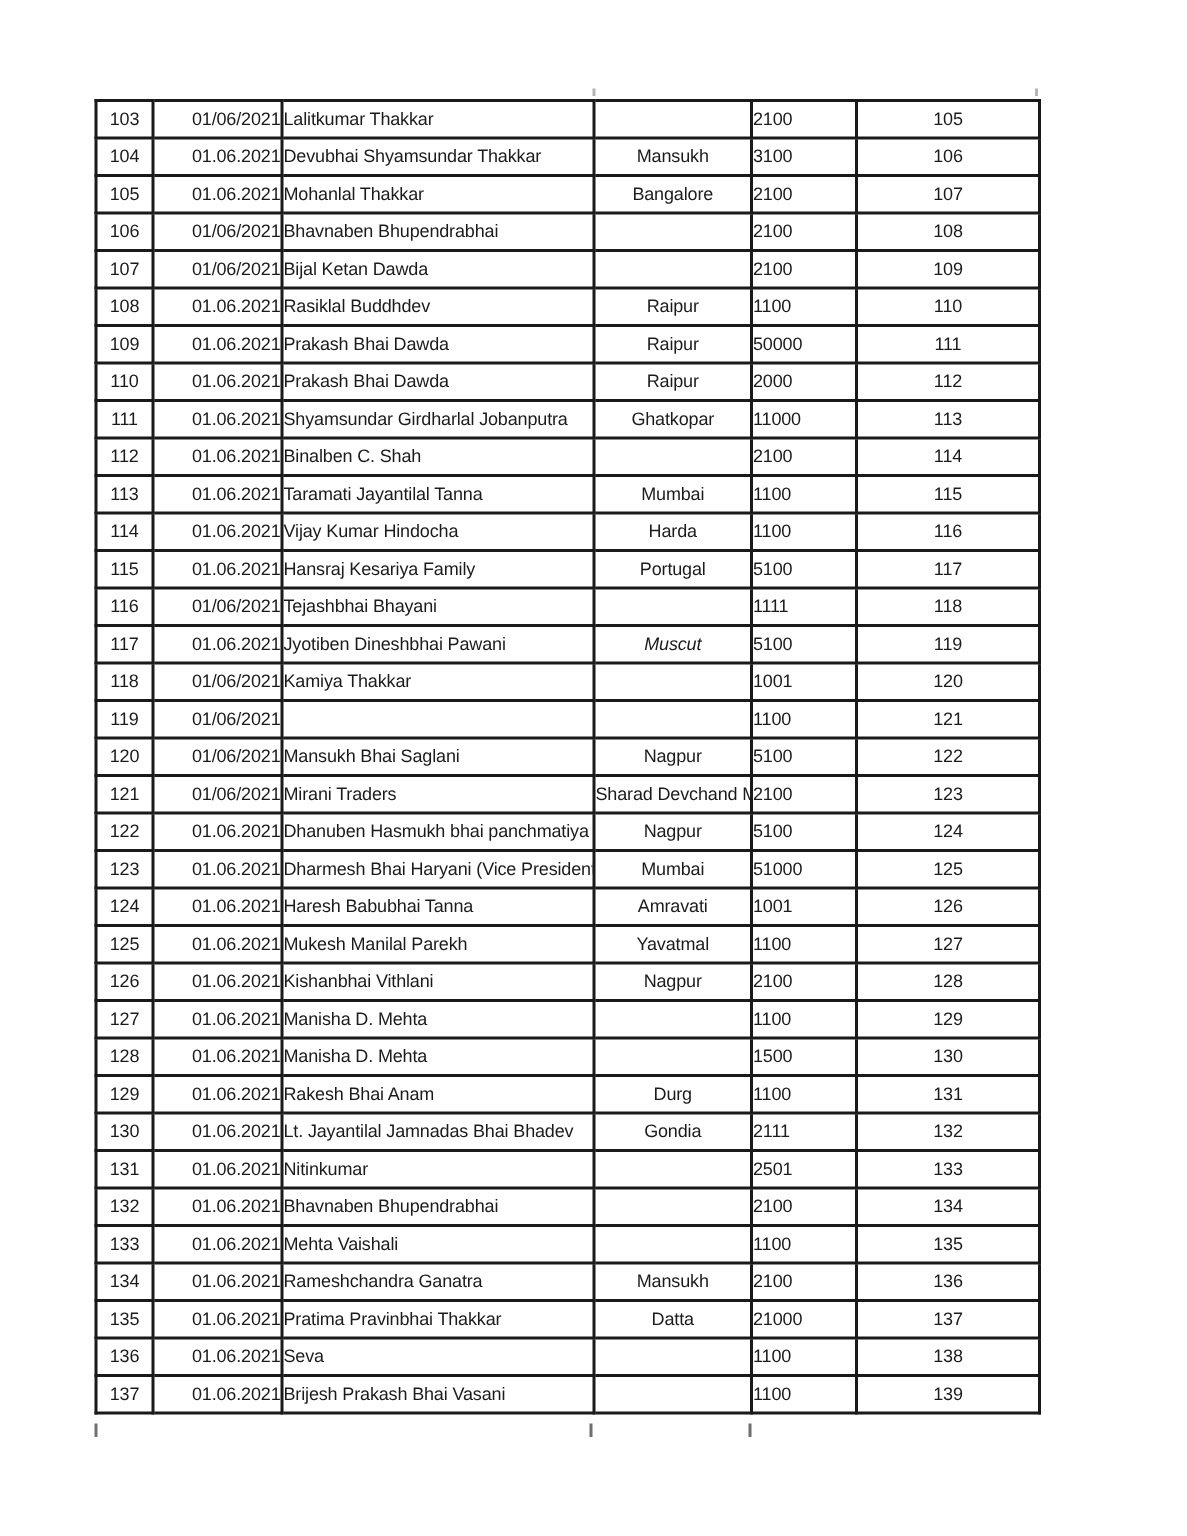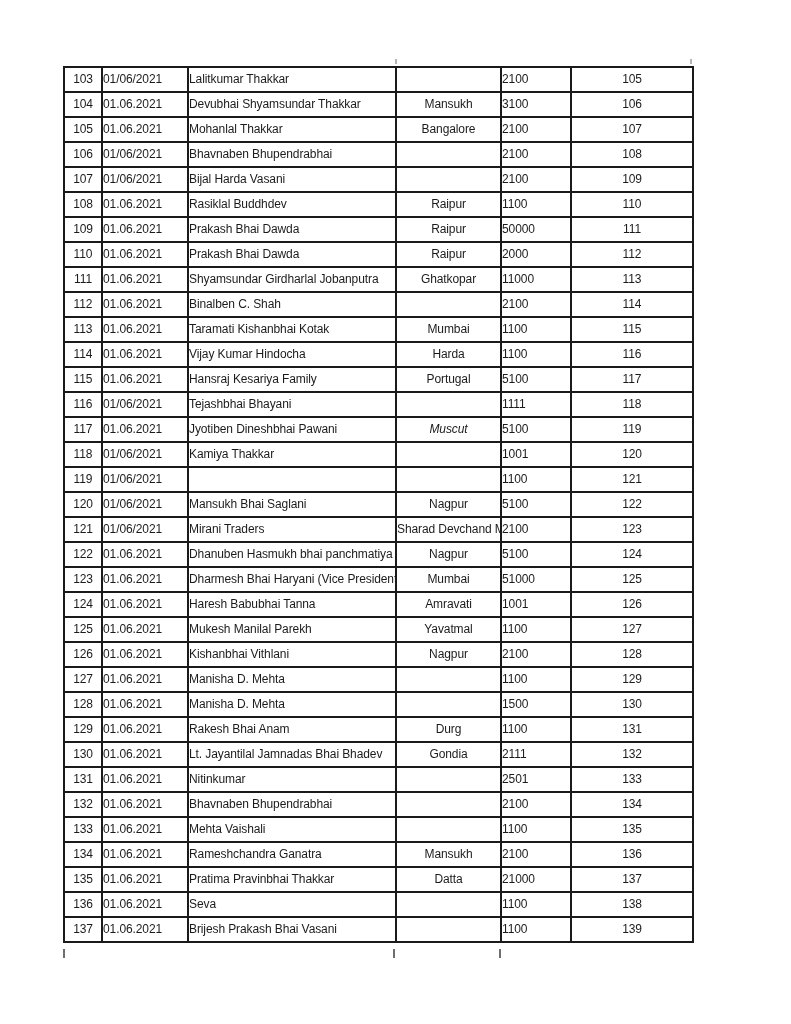--- a/index.html
+++ b/index.html
@@ -32,21 +32,21 @@
     padding: 0;
     font-size: 12px;
     line-height: 23px;
     color: #1b1b1b;
     letter-spacing: -0.1px;
     vertical-align: middle;
     overflow: hidden;
     white-space: nowrap;
   }
   td.c-sr   { text-align: center; }
-  td.c-date { text-align: left; }
+  td.c-date { text-align: right; }
   td.c-name { text-align: left; padding-left: 4px; font-size: 11.5px; letter-spacing: -0.3px; }
   td.c-city { text-align: center; }
   td.c-amt  { text-align: left; }
   td.c-num  { text-align: center; }
   td.city-large {
     font-size: 16.5px;
     letter-spacing: 0.2px;
     font-style: italic;
   }
   td.city-wrap {
@@ -115,21 +115,21 @@
             <td class="c-sr">106</td>
             <td class="c-date">01/06/2021</td>
             <td class="c-name">Bhavnaben Bhupendrabhai</td>
             <td class="c-city"></td>
             <td class="c-amt">2100</td>
             <td class="c-num">108</td>
           </tr>
           <tr>
             <td class="c-sr">107</td>
             <td class="c-date">01/06/2021</td>
-            <td class="c-name">Bijal Harda Vasani</td>
+            <td class="c-name">Bijal Ketan Dawda</td>
             <td class="c-city"></td>
             <td class="c-amt">2100</td>
             <td class="c-num">109</td>
           </tr>
           <tr>
             <td class="c-sr">108</td>
             <td class="c-date">01.06.2021</td>
             <td class="c-name">Rasiklal Buddhdev</td>
             <td class="c-city">Raipur</td>
             <td class="c-amt">1100</td>
@@ -163,21 +163,21 @@
             <td class="c-sr">112</td>
             <td class="c-date">01.06.2021</td>
             <td class="c-name">Binalben C. Shah</td>
             <td class="c-city"></td>
             <td class="c-amt">2100</td>
             <td class="c-num">114</td>
           </tr>
           <tr>
             <td class="c-sr">113</td>
             <td class="c-date">01.06.2021</td>
-            <td class="c-name">Taramati Kishanbhai Kotak</td>
+            <td class="c-name">Taramati Jayantilal Tanna</td>
             <td class="c-city">Mumbai</td>
             <td class="c-amt">1100</td>
             <td class="c-num">115</td>
           </tr>
           <tr>
             <td class="c-sr">114</td>
             <td class="c-date">01.06.2021</td>
             <td class="c-name">Vijay Kumar Hindocha</td>
             <td class="c-city">Harda</td>
             <td class="c-amt">1100</td>

